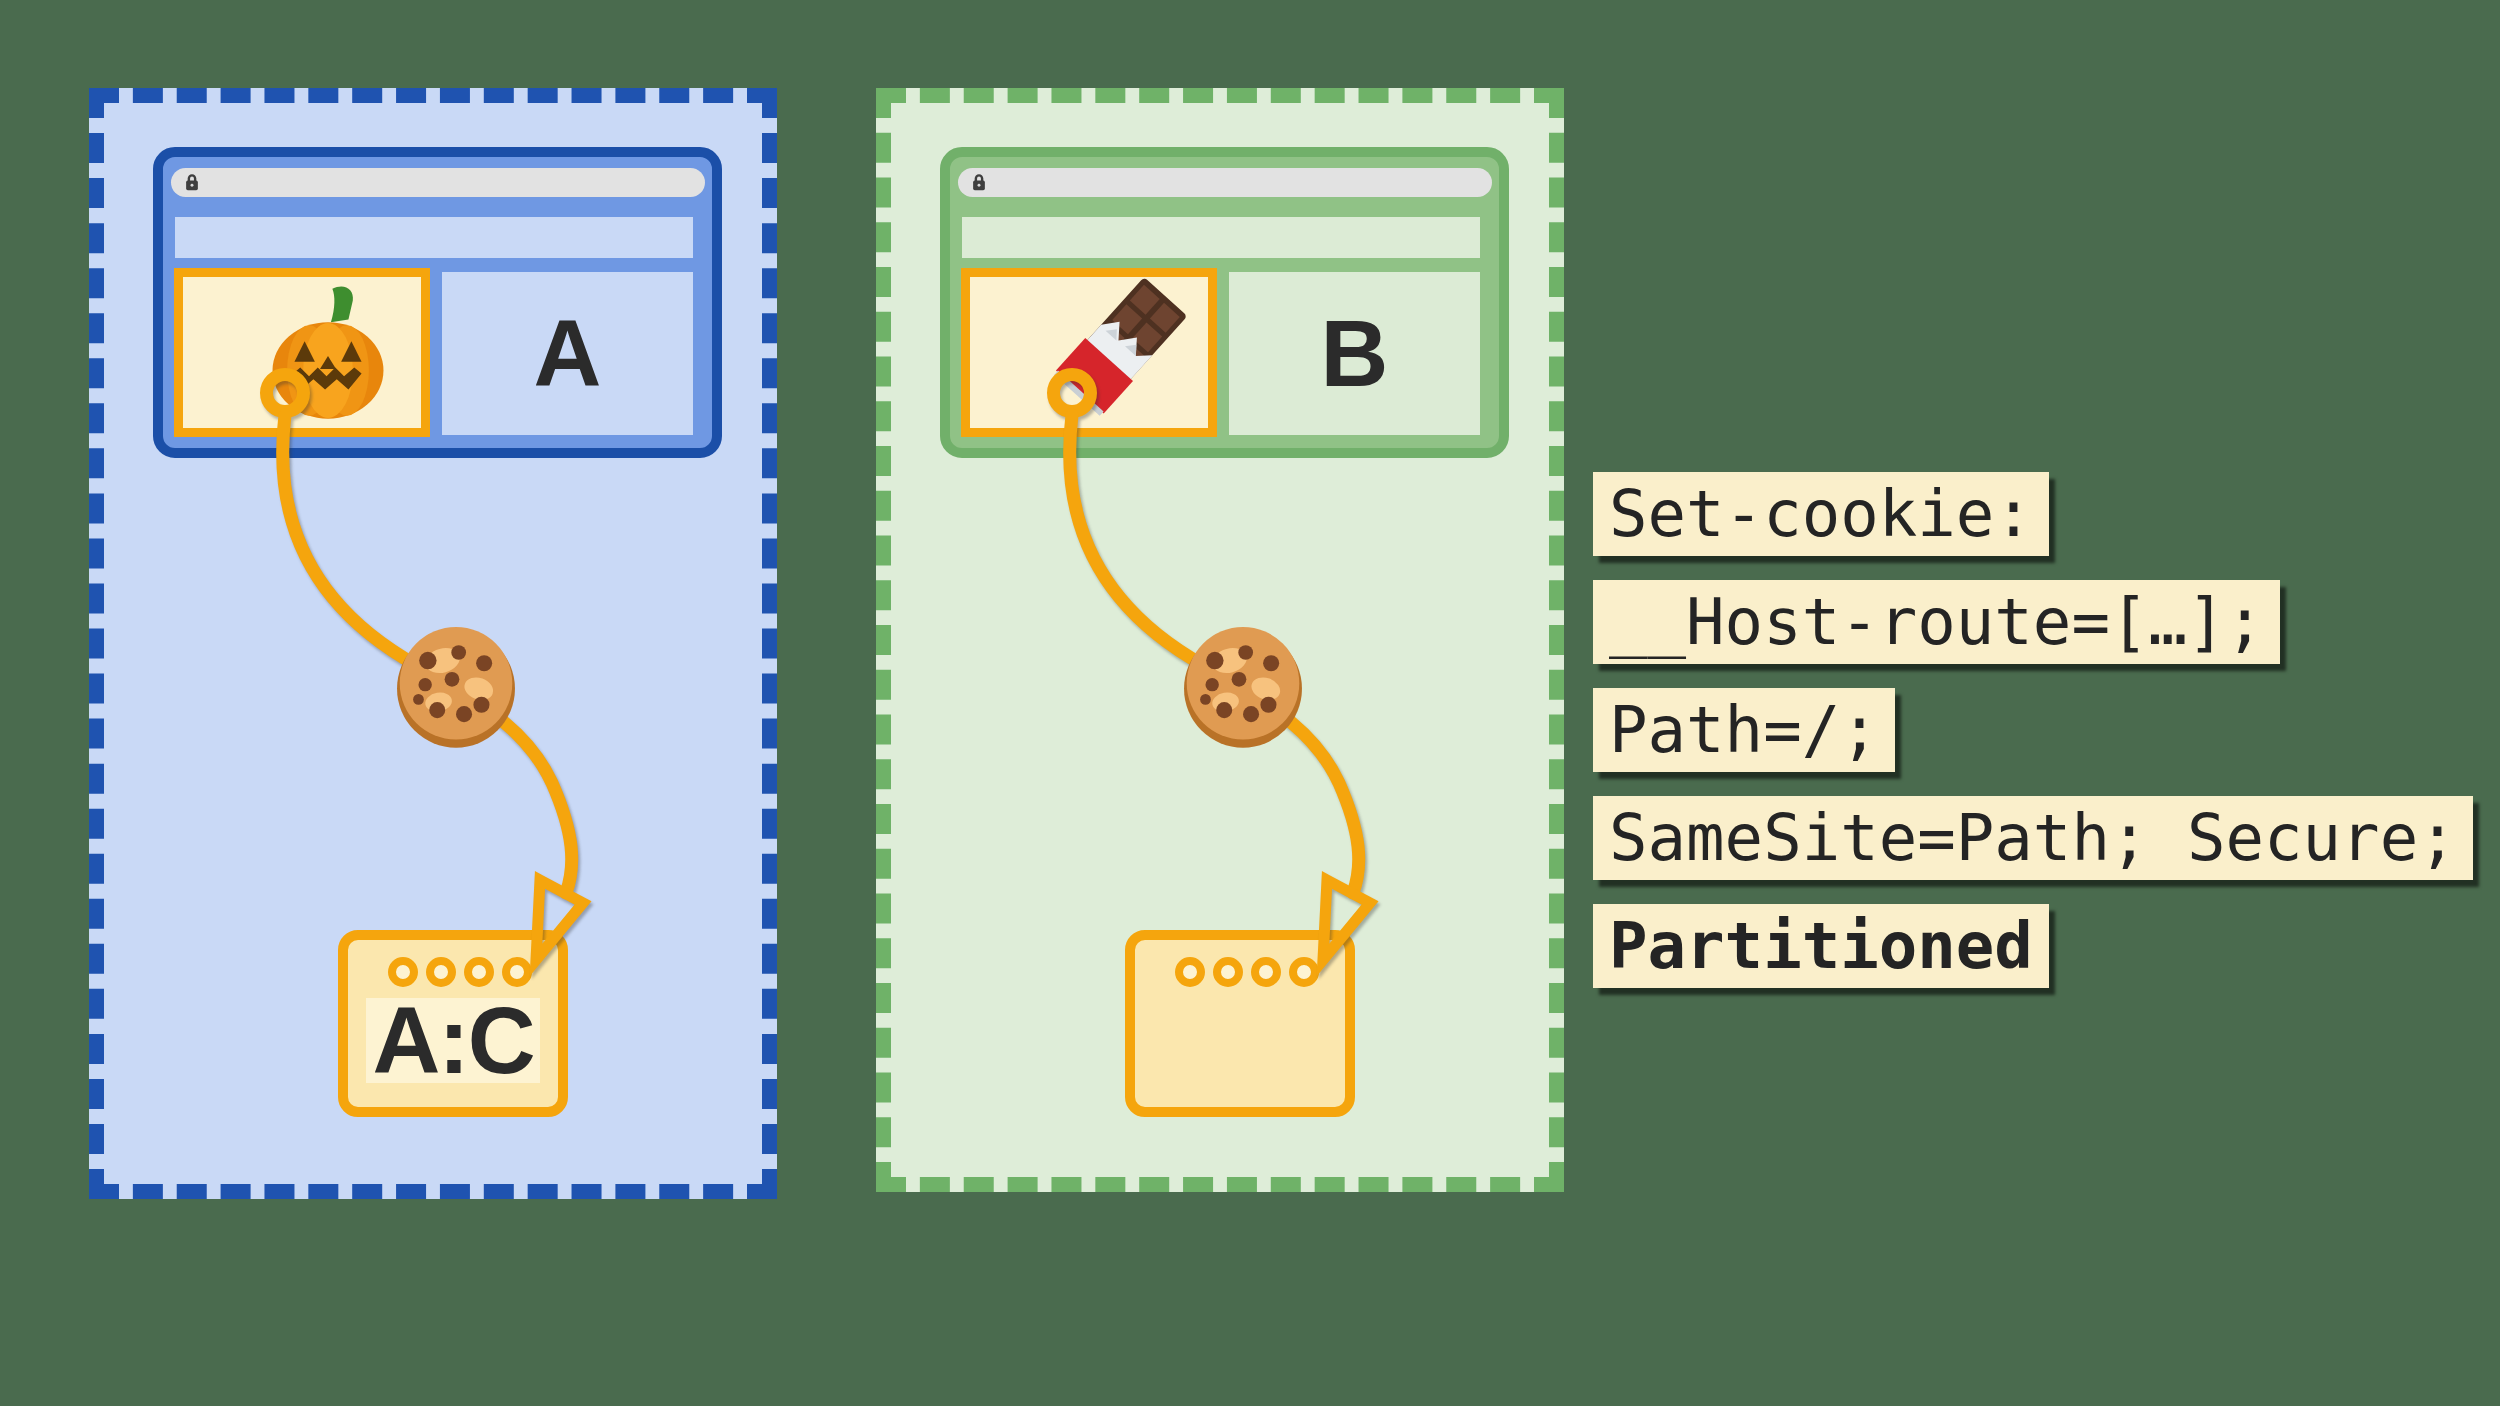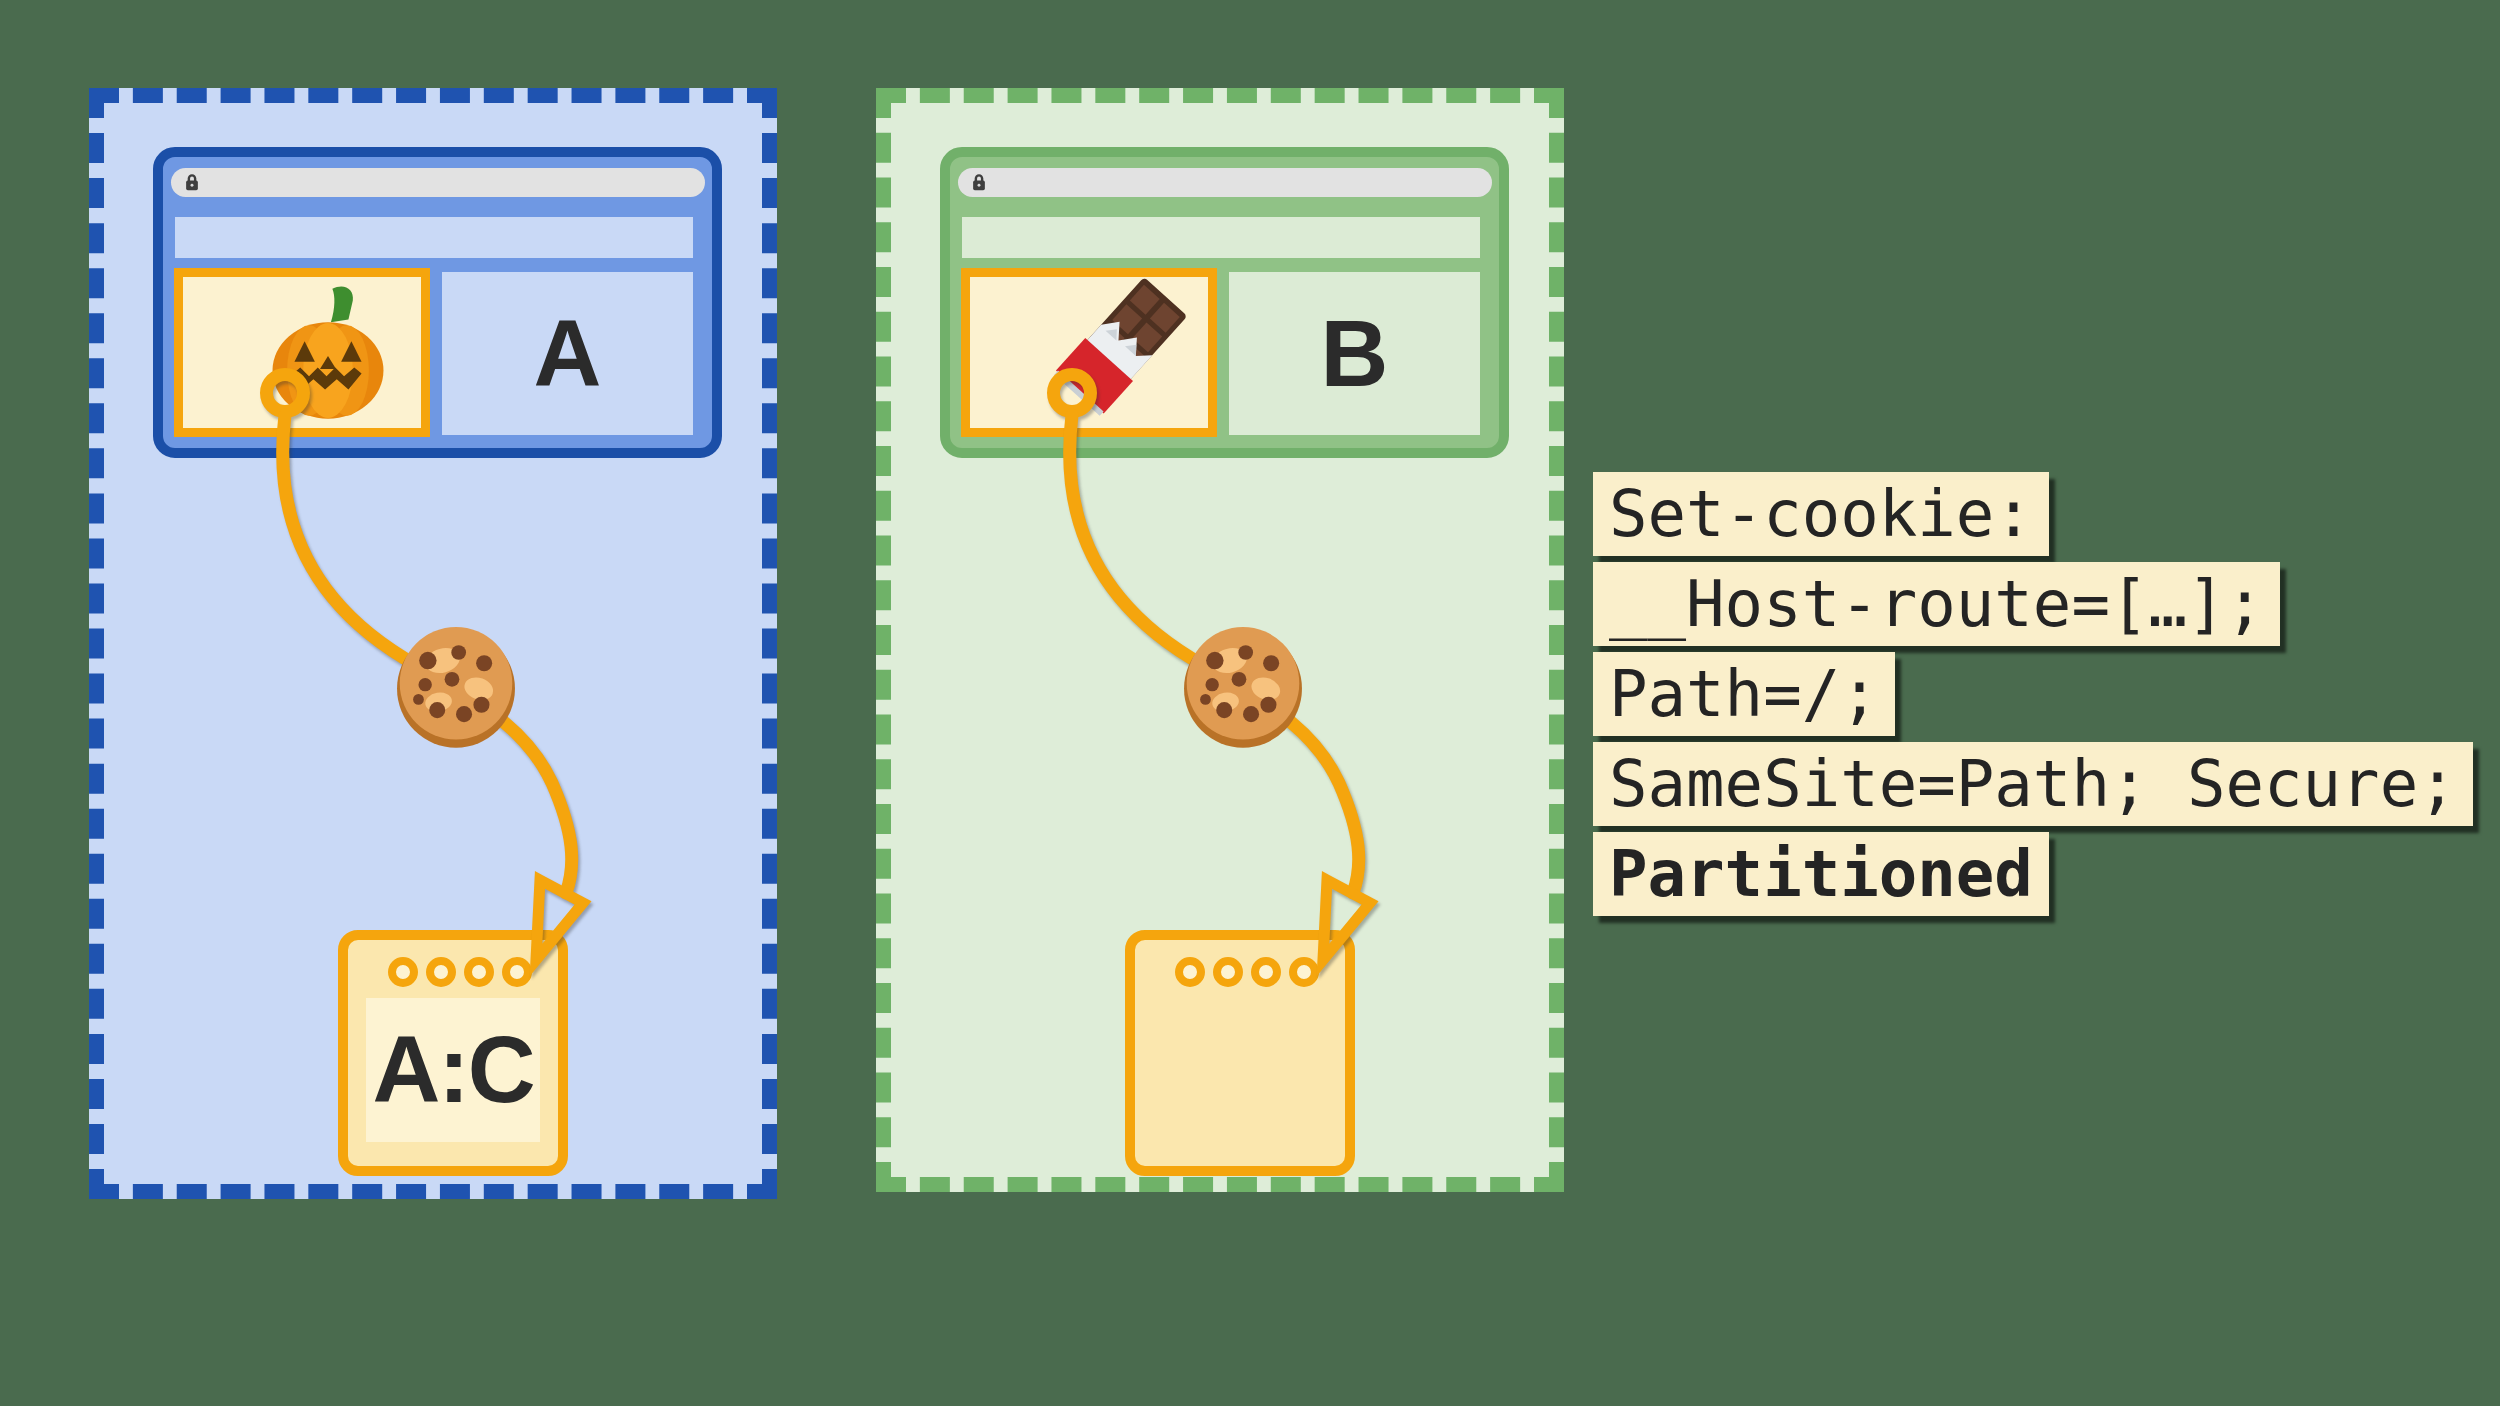--- a/index.html
+++ b/index.html
@@ -32,28 +32,28 @@
   .tab-box{position:absolute;left:279px;top:115px;width:251px;height:163px;background:var(--blue-panel);display:flex;align-items:center;justify-content:center}
   .partition-b .tab-box{background:var(--green-panel)}
   .tab-letter{font-size:94px;font-weight:bold;color:var(--ink);line-height:1}
 
   
   .connector{position:absolute;left:0;top:0;width:688px;height:1111px;z-index:3;overflow:visible;filter:drop-shadow(2px 3px 1.5px rgba(50,50,50,.35))}
   .cookie{position:absolute;left:285px;top:516px;width:134px;height:134px;z-index:4}
   .cookie svg{width:100%;height:100%;overflow:visible}
 
   
-  .jar{position:absolute;left:234px;top:827px;width:230px;height:246px;border:10px solid var(--orange);border-radius:20px;background:var(--jar-fill);z-index:2}
+  .jar{position:absolute;left:234px;top:827px;width:230px;height:187px;border:10px solid var(--orange);border-radius:20px;background:var(--jar-fill);z-index:2}
   .jar-dots{position:absolute;left:40px;top:17px;display:flex;gap:8px}
   .jar-dot{width:30px;height:30px;border:8px solid var(--orange);border-radius:50%;background:var(--jar-panel)}
   .jar-panel{position:absolute;left:18px;right:18px;top:58px;bottom:24px;background:var(--jar-panel);display:flex;align-items:center;justify-content:center}
   .jar-label{font-size:94px;font-weight:bold;color:var(--ink);letter-spacing:-2px;line-height:1}
 
   
-  .code-block{position:absolute;left:1593px;top:472px;display:flex;flex-direction:column;align-items:flex-start;gap:6px}
+  .code-block{position:absolute;left:1593px;top:472px;display:flex;flex-direction:column;align-items:flex-start;gap:24px}
   .code-line{background:var(--code-bg);color:var(--code-text);font-family:"DejaVu Sans Mono","Liberation Mono",monospace;font-size:64px;line-height:84px;padding:0 16px;white-space:pre;box-shadow:6px 7px 3px rgba(0,0,0,.55)}
   .code-line.bold{font-weight:bold}
 </style>
 </head>
 <body>
 
 <div class="canvas">
 
   <section class="partition partition-a">
 

